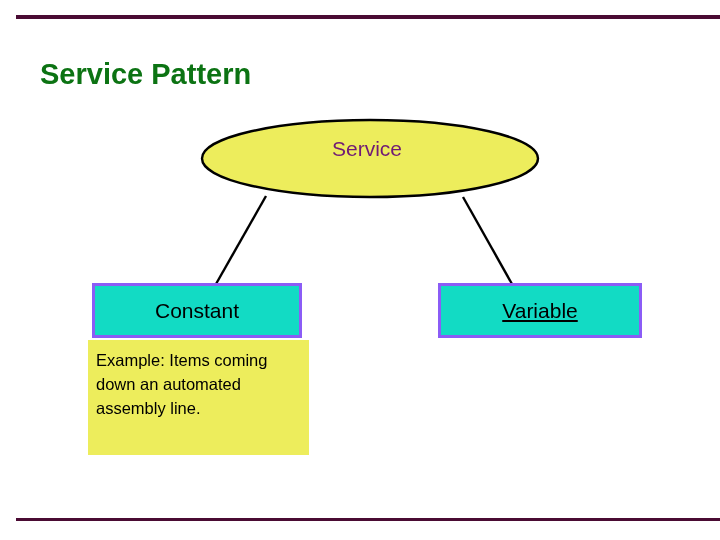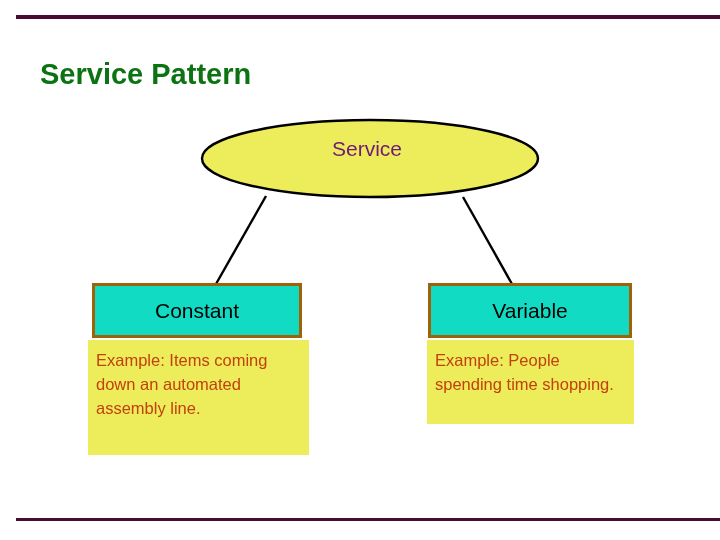--- a/index.html
+++ b/index.html
@@ -76,46 +76,47 @@
     font-size: 21px;
     color: #701a75;
     line-height: 33px;
   }
 
   
   .cat-box {
     position: absolute;
     box-sizing: border-box;
     background: #12dbc4;
-    border: 3px solid #a16207;
+    border: 3px solid #8b5cf6;
     display: flex;
     align-items: center;
     justify-content: center;
     font-size: 21px;
     color: #000000;
   }
   .cat-box-left {
     left: 76px;
     top: 283px;
     width: 210px;
     height: 55px;
   }
   .cat-box-right {
-    left: 412px;
+    left: 422px;
     top: 283px;
     width: 204px;
     height: 55px;
+    text-decoration: underline;
   }
 
   
   .note-box {
     position: absolute;
     box-sizing: border-box;
     background: #eded5c;
-    color: #c2410c;
+    color: #000000;
     font-size: 16.5px;
     line-height: 24px;
     padding: 8px 6px 6px 8px;
   }
   .note-box-left {
     left: 72px;
     top: 340px;
     width: 221px;
     height: 115px;
   }
@@ -148,17 +149,16 @@
   <div class="cat-box cat-box-left">
     <span>Constant</span>
   </div>
 
   <div class="cat-box cat-box-right">
     <span>Variable</span>
   </div>
 
   <div class="note-box note-box-left">Example: Items coming down an automated assembly line.</div>
 
-  <div class="note-box note-box-right">Example: People spending time shopping.</div>
 
   <div class="rule-bottom"></div>
 
 </div>
 
 </body></html>

